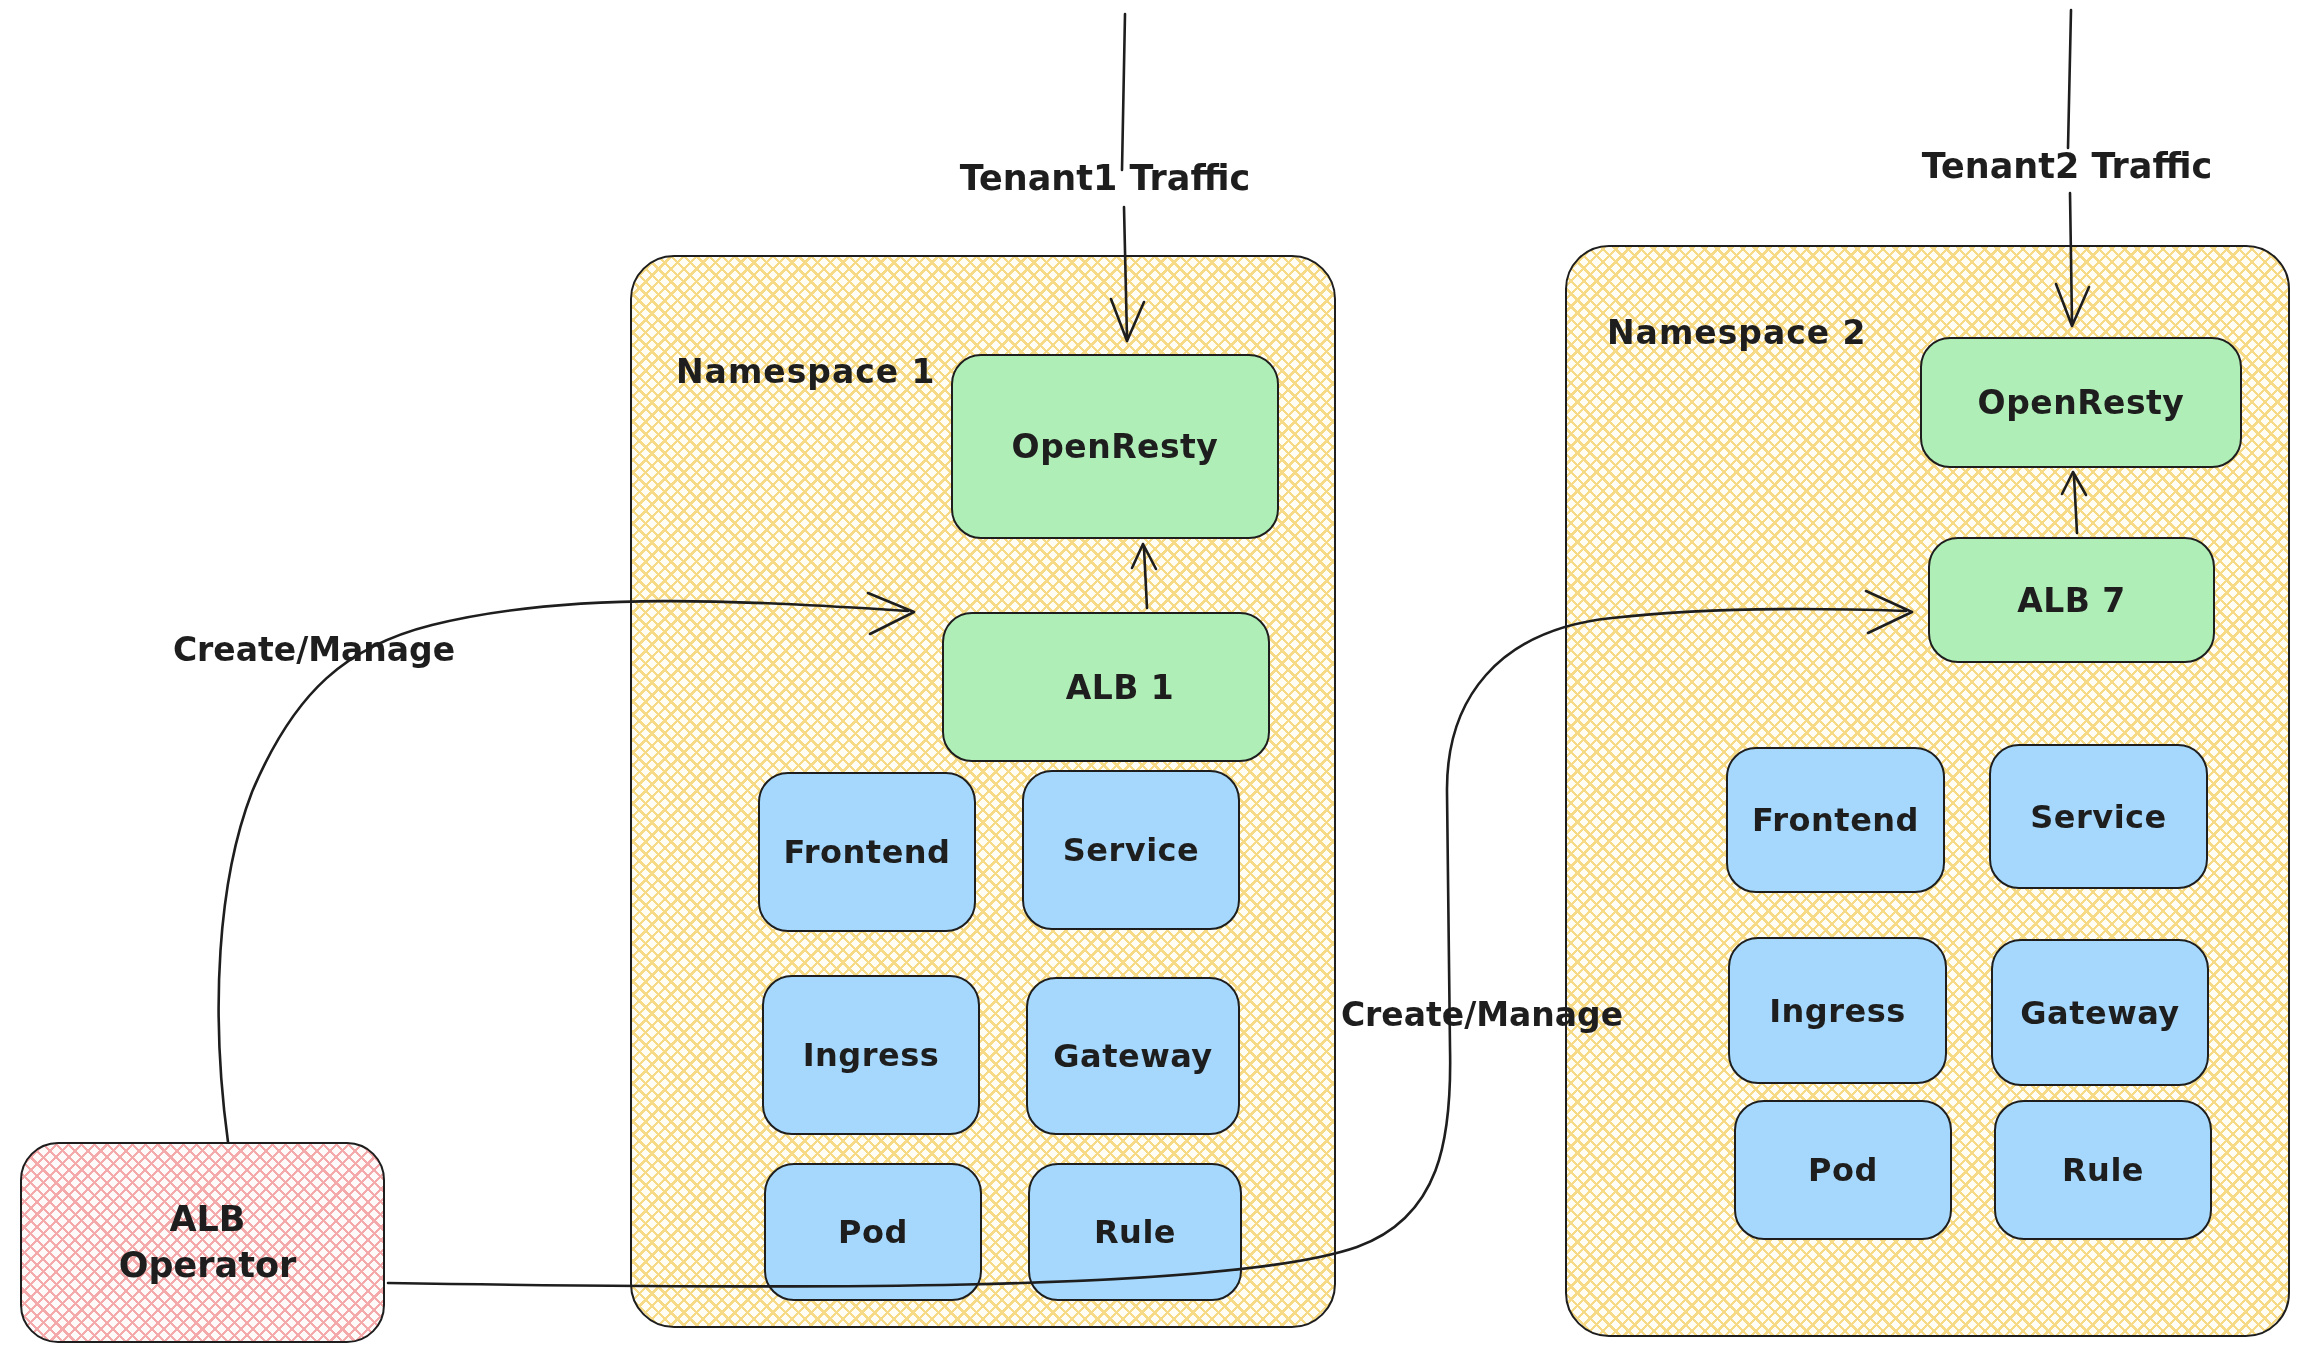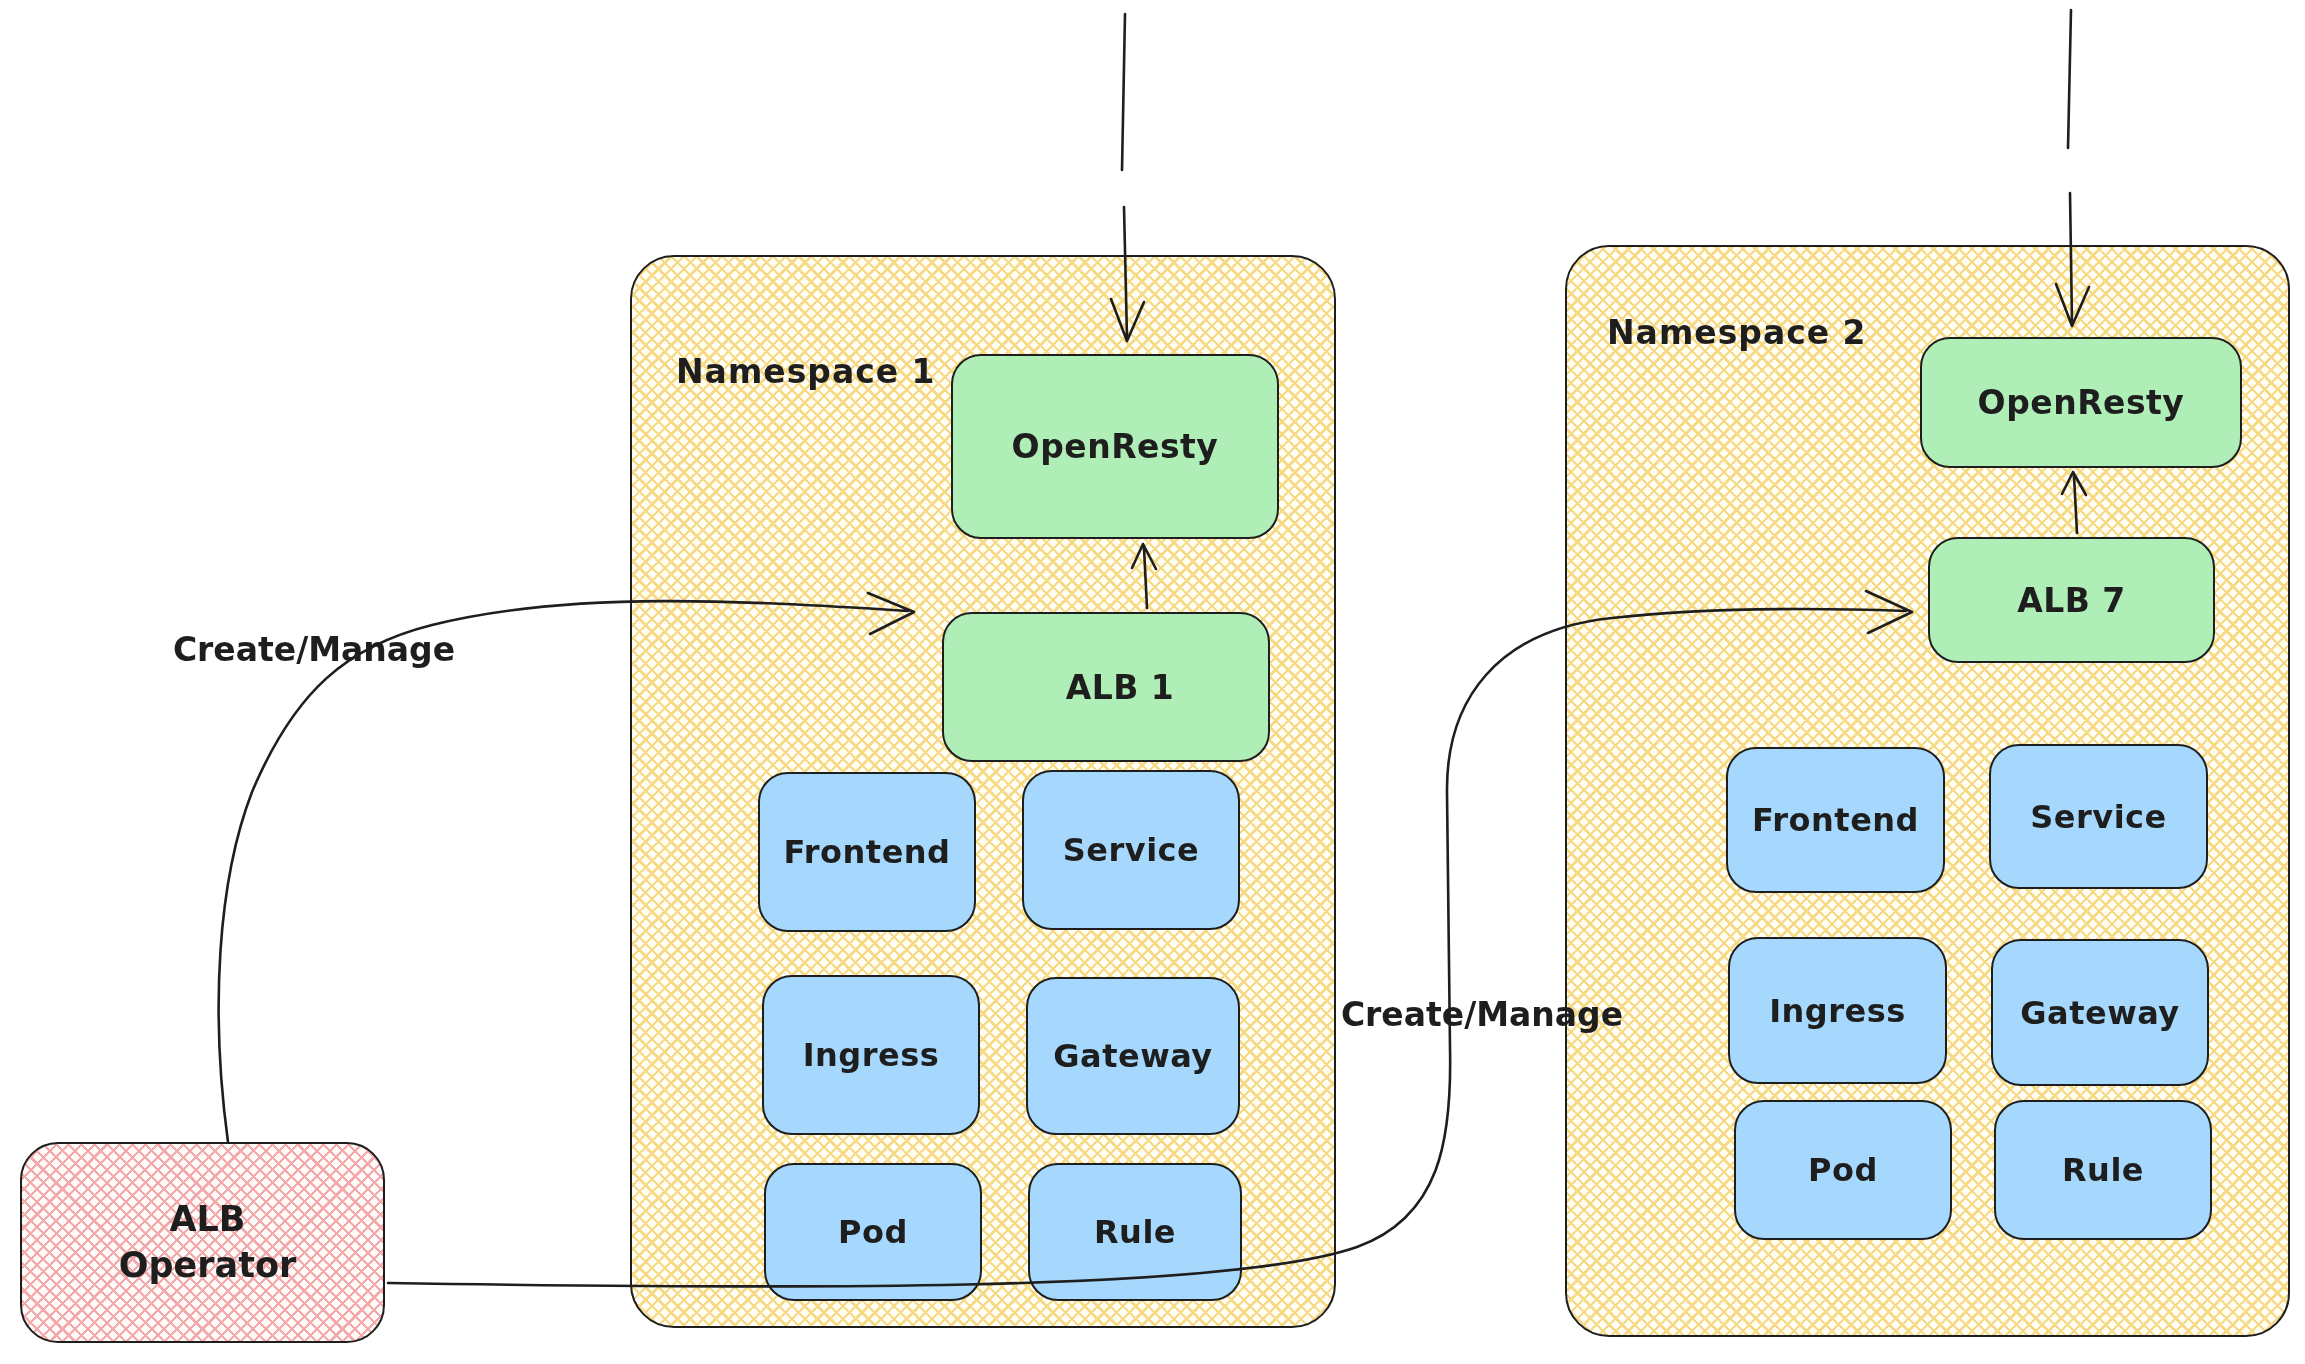--- a/index.html
+++ b/index.html
@@ -138,20 +138,22 @@
   </div>
   <div class="abs node blue" style="left:1994px; top:1100px; width:218px; height:140px;">
     <span>Rule</span>
   </div>
 
   <div class="abs operator" style="left:20px; top:1142px; width:365px; height:201px;">
     <span>ALB</span>
     <span>Operator</span>
   </div>
 
+  <div class="abs flow-label" style="left:940px; top:158px; width:330px;">Tenant1 Traffic</div>
+  <div class="abs flow-label" style="left:1892px; top:146px; width:350px;">Tenant2 Traffic</div>
   <div class="abs flow-label" style="left:158px; top:630px; width:312px; font-size:33px;">Create/Manage</div>
   <div class="abs flow-label" style="left:1322px; top:995px; width:320px; font-size:33px;">Create/Manage</div>
 
   <svg class="wires" width="2305" height="1364" viewBox="0 0 2305 1364">
     <path d="M1125 14 L1122 170"></path>
     <path d="M1124 207 L1127 338 M1111 299 L1127 341 M1144 302 L1127 341"></path>
     <path d="M2071 10 L2068 148"></path>
     <path d="M2070 193 L2072 322 M2056 284 L2072 326 M2089 287 L2072 326"></path>
     <path d="M1147 608 L1144 548 M1132 568 L1143 544 M1156 569 L1143 544"></path>
     <path d="M2077 533 L2074 476 M2062 494 L2073 472 M2086 495 L2073 472"></path>

